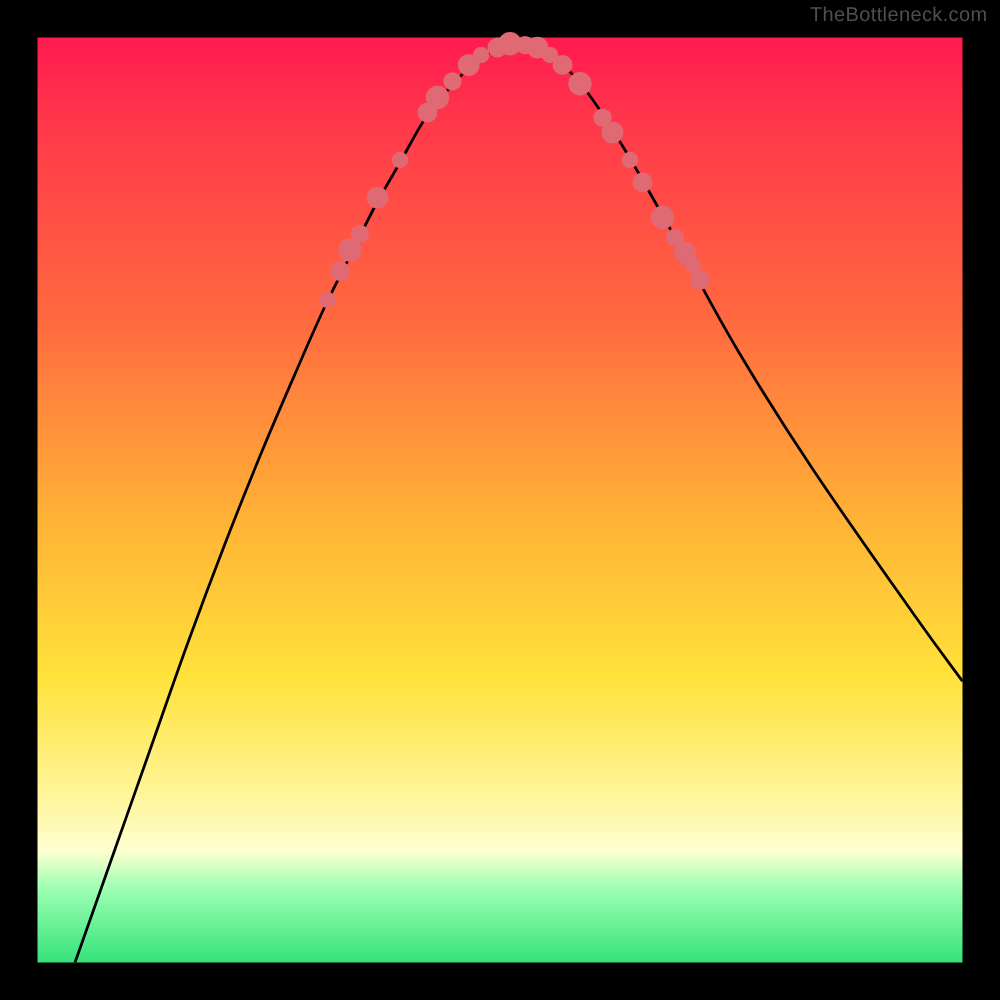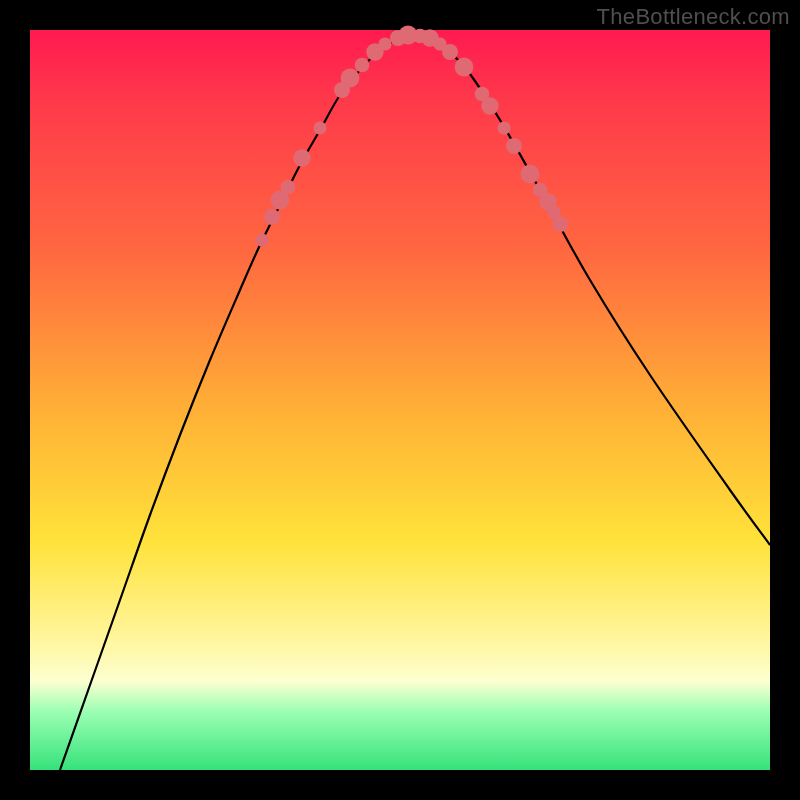--- a/index.html
+++ b/index.html
@@ -14,21 +14,21 @@
   .frame {
     position: relative;
     width: 800px;
     height: 800px;
     background: #000;
   }
   .watermark {
     position: absolute;
     top: 4px;
     right: 10px;
-    font-size: 22px;
+    font-size: 16px;
     color: #4f4f4f;
     font-weight: 400;
     letter-spacing: 0.3px;
   }
   .plot {
     position: absolute;
     left: 30px;
     top: 30px;
     width: 740px;
     height: 740px;

